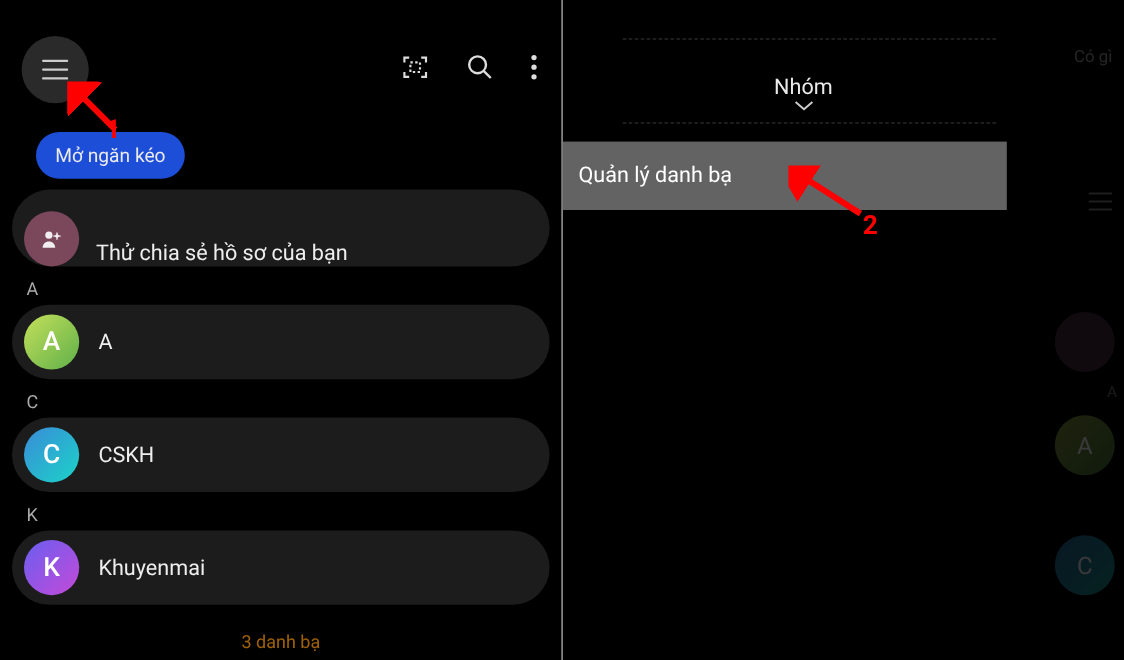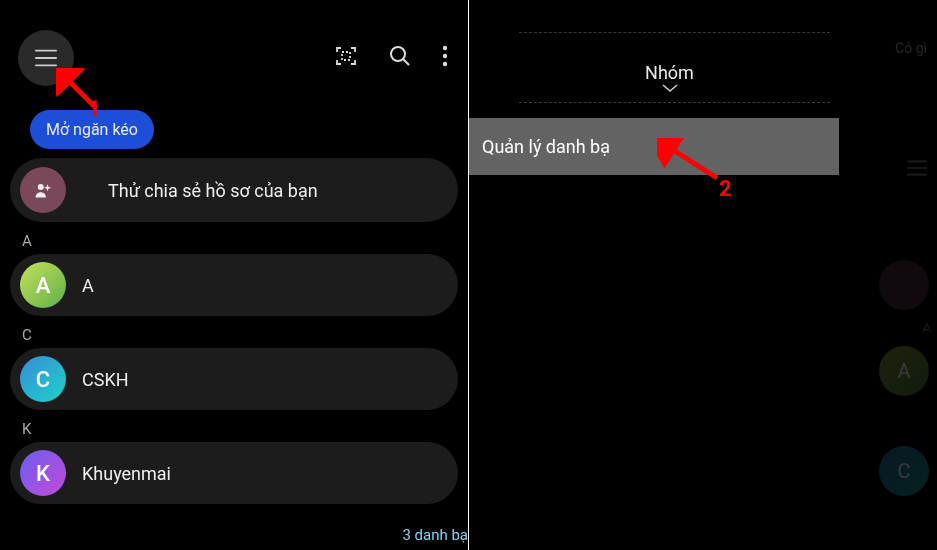--- a/index.html
+++ b/index.html
@@ -76,24 +76,23 @@
     pointer-events: none;
   }
 
   .profile-row {
     position: absolute;
     left: 10px; top: 158px;
     width: 448px; height: 64px;
     background: #1c1c1c;
     border-radius: 32px;
     display: flex;
-    align-items: center;
+    align-items: flex-end;
     padding: 0 10px;
     cursor: pointer;
-    gap: 28px;
   }
   .profile-avatar {
     width: 46px; height: 46px;
     border-radius: 50%;
     background: #7a485a;
     display:flex; align-items:center; justify-content:center;
     margin-right: 14px;
   }
   .profile-avatar svg { width:18px; height:18px; fill:#fff; opacity:.9;}
   .profile-text { font-size: 18px; color: #eee; }
@@ -132,23 +131,23 @@
   }
   .av-a { background: linear-gradient(135deg, #c5e05a, #5fb04a); color:#fff; }
   .av-c { background: linear-gradient(135deg, #3a8bd8, #1bd4c8); color:#fff; }
   .av-k { background: linear-gradient(135deg, #6a5ef0, #c44ad8); color:#fff; }
   .contact-name { font-size: 18px; color:#eee; }
 
   .footer-count {
     position: absolute;
     left: 0; bottom: 6px;
     width: 100%;
-    text-align: right;
+    text-align: center;
     font-size: 15px;
-    color: #7dd3fc;
+    color: #a16207;
   }
 
   
   .drawer {
     position: absolute;
     left: 0; top: 0;
     width: 370px; height: 550px;
     background: #000;
   }
   .dotted {

